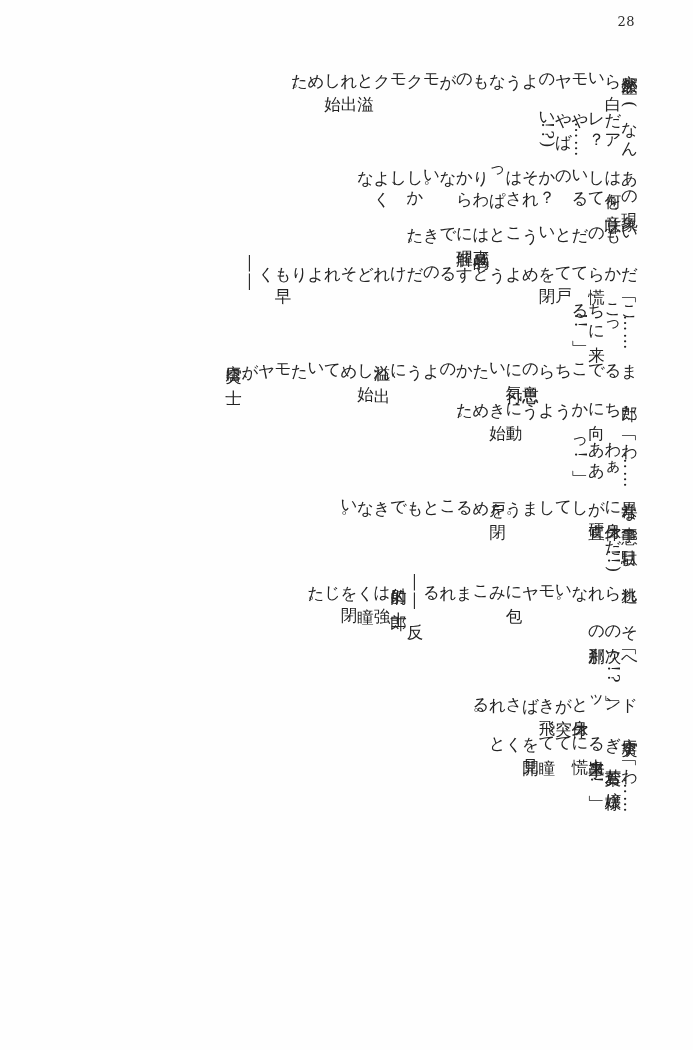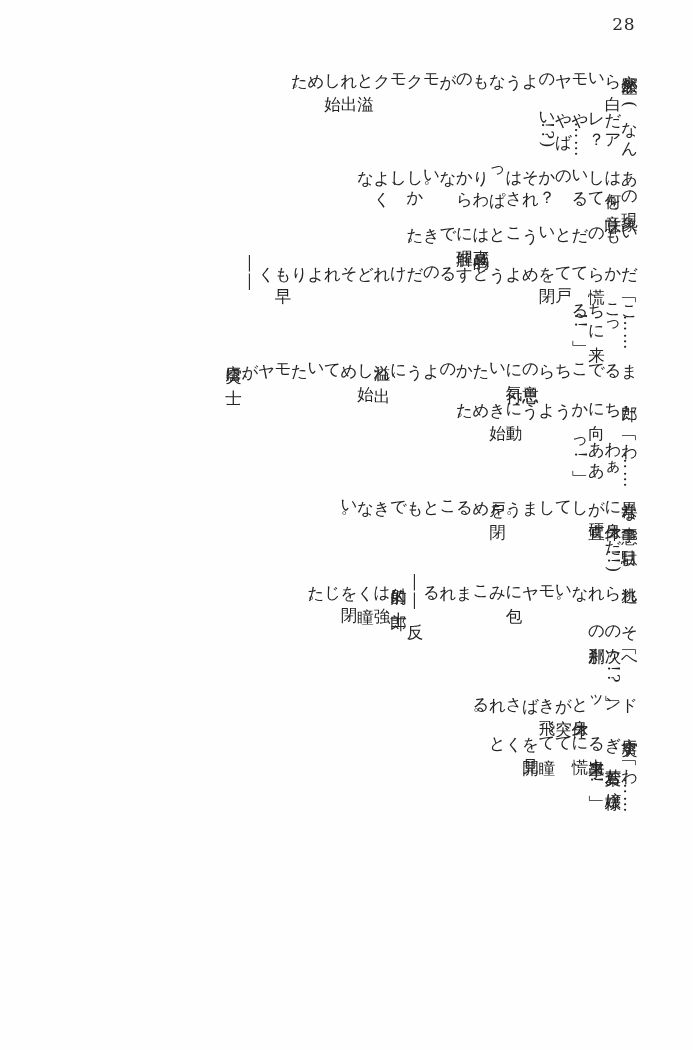--- a/index.html
+++ b/index.html
@@ -21,21 +21,21 @@
     height: 1050px;
     background: #fefefe;
     box-sizing: border-box;
   }
 
   
   #page-number {
     position: absolute;
     top: 14px;
     right: 58px;
-    font-size: 17px;
+    font-size: 13px;
     font-family: "DejaVu Serif", "Liberation Serif", serif;
     color: #2b2b2b;
     letter-spacing: 0.5px;
   }
 
   
   #body-text {
     position: absolute;
     top: 62px;
     right: 56px;

